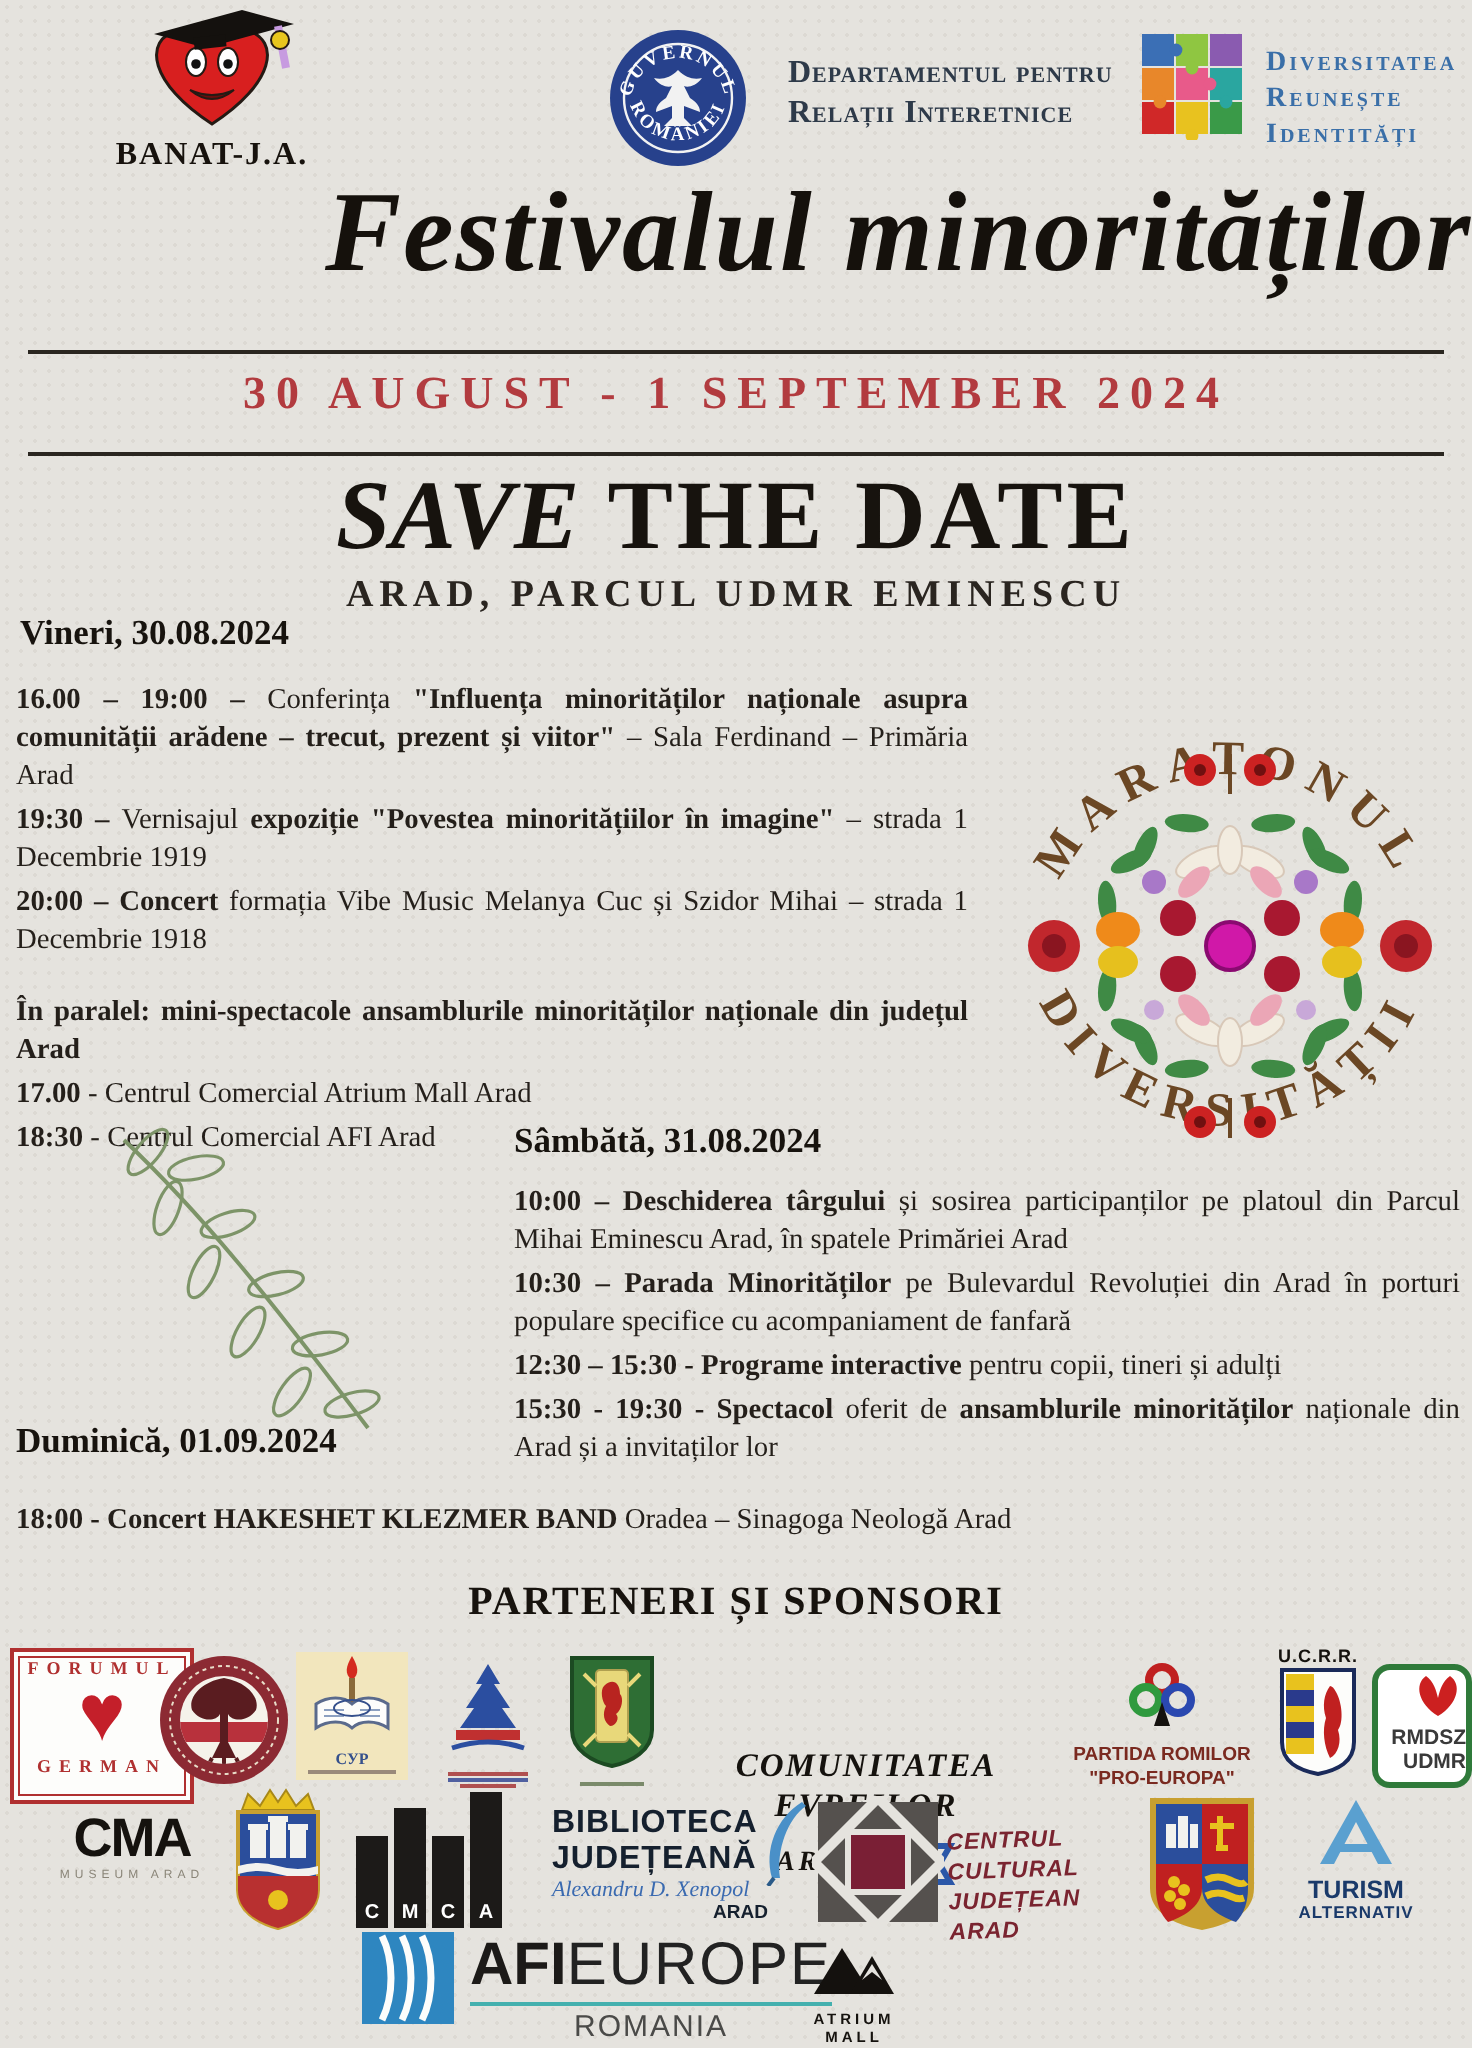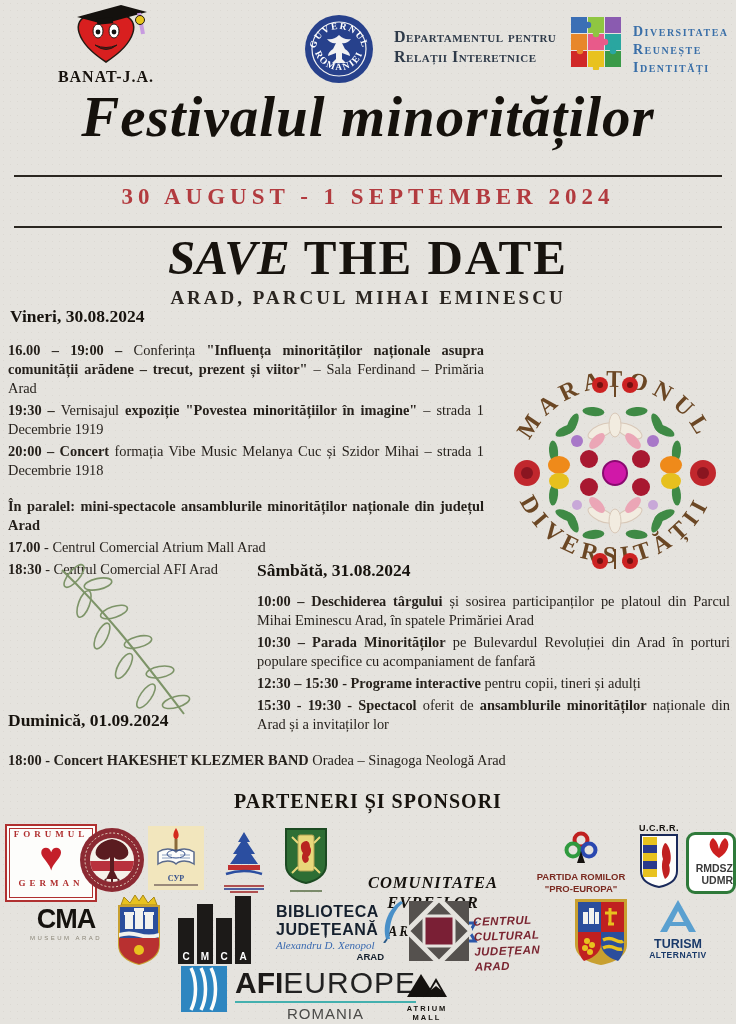--- a/index.html
+++ b/index.html
@@ -13,21 +13,21 @@
   }
   .abs{position:absolute;}
   
   .banat{left:36px; top:4px; width:140px; text-align:center;}
   .banat-label{font-weight:bold; font-size:16px; letter-spacing:1px; color:#17120d; margin-top:-2px;}
   .gov-seal{left:303px; top:13px;}
   .dept{left:394px; top:27px; font-variant:small-caps; font-weight:bold; font-size:16px; line-height:1.25; color:#2e3a49; letter-spacing:0.5px;}
   .puzzle{left:571px; top:16px;}
   .divtext{left:633px; top:23px; font-variant:small-caps; font-weight:bold; font-size:14px; line-height:1.3; color:#3a6fa8; letter-spacing:1.5px;}
   
-  .title{left:0; top:84px; width:736px; text-align:center; font-size:57px; font-style:italic; font-weight:bold; letter-spacing:1px; color:#15110c;}
+  .title{left:0; top:84px; width:736px; text-align:right; font-size:57px; font-style:italic; font-weight:bold; letter-spacing:1px; color:#15110c;}
   .rule{left:14px; width:708px; height:0; border-top:2px solid #2a2620;}
   .r1{top:175px;} .r2{top:226px;}
   .date-banner{left:0; top:184px; width:736px; text-align:center; font-size:23px; font-weight:bold; letter-spacing:5px; color:#b23b3f;}
   .std{left:0; top:229px; width:736px; text-align:center; font-size:49px; font-weight:bold; color:#17130e;}
   .std .save{font-style:italic; margin-right:14px;}
   .std .thedate{letter-spacing:2px;}
   .loc{left:0; top:287px; width:736px; text-align:center; font-size:19px; font-weight:600; letter-spacing:3px; color:#2a2520;}
   
   .day-h{font-size:17.5px; font-weight:bold; color:#17130e;}
   .h-fri{left:10px; top:306px;}
@@ -153,21 +153,21 @@
     <div>Identități</div>
   </div>
 
   <div class="abs title">Festivalul minorităților</div>
   <div class="abs rule r1"></div>
   <div class="abs date-banner">30 AUGUST - 1 SEPTEMBER 2024</div>
   <div class="abs rule r2"></div>
   <div class="abs std">
     <span class="save">SAVE</span><span class="thedate">THE DATE</span>
   </div>
-  <div class="abs loc">ARAD, PARCUL MIHAI EMINESCU</div>
+  <div class="abs loc">ARAD, PARCUL UDMR EMINESCU</div>
 
   <div class="abs day-h h-fri">Vineri, 30.08.2024</div>
   <div class="abs sched fri">
     <p><span style="font-weight: 700;">16.00 –  19:00 – </span><span>Conferința </span><span style="font-weight: 700;">"Influența minorităților naționale asupra comunității arădene – trecut, prezent și viitor"</span><span> – Sala Ferdinand – Primăria Arad</span></p>
     <p><span style="font-weight: 700;">19:30 – </span><span>Vernisajul </span><span style="font-weight: 700;">expoziție "Povestea minoritățiilor în imagine"</span><span> – strada 1 Decembrie 1919</span></p>
     <p><span style="font-weight: 700;">20:00 – Concert </span><span>formația  Vibe Music Melanya  Cuc și Szidor Mihai – strada 1 Decembrie 1918</span></p>
     <p class="gap"><span style="font-weight: 700;">În paralel: mini-spectacole ansamblurile minorităților naționale din județul Arad</span></p>
     <p><span style="font-weight: 700;">17.00</span><span> - Centrul Comercial Atrium Mall Arad</span></p>
     <p><span style="font-weight: 700;">18:30</span><span> - Centrul Comercial AFI Arad</span></p>
   </div>

